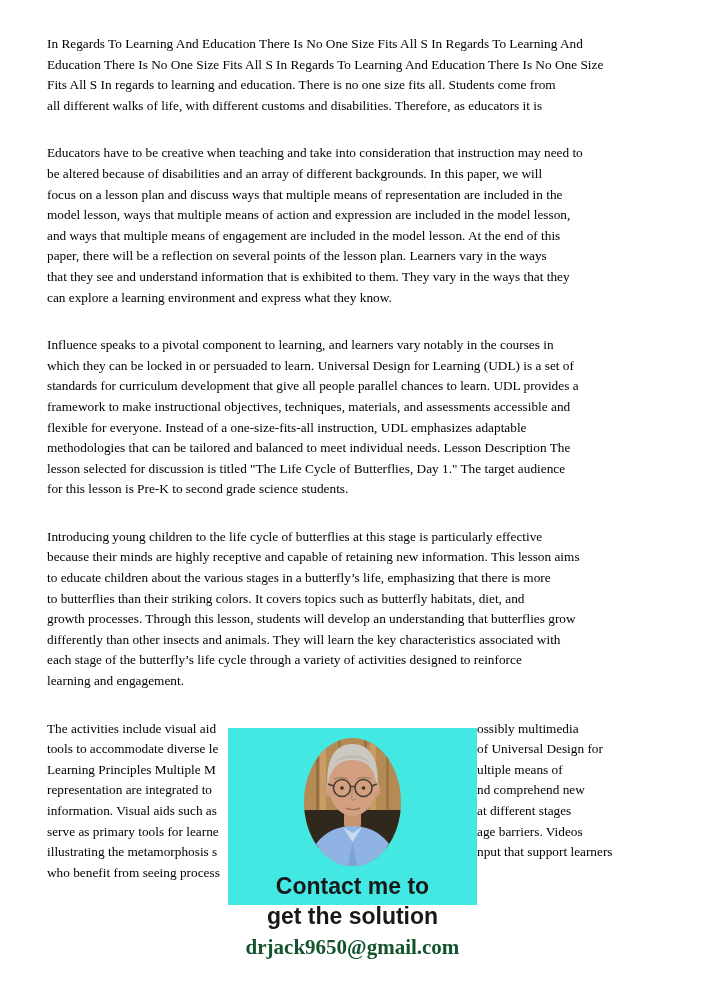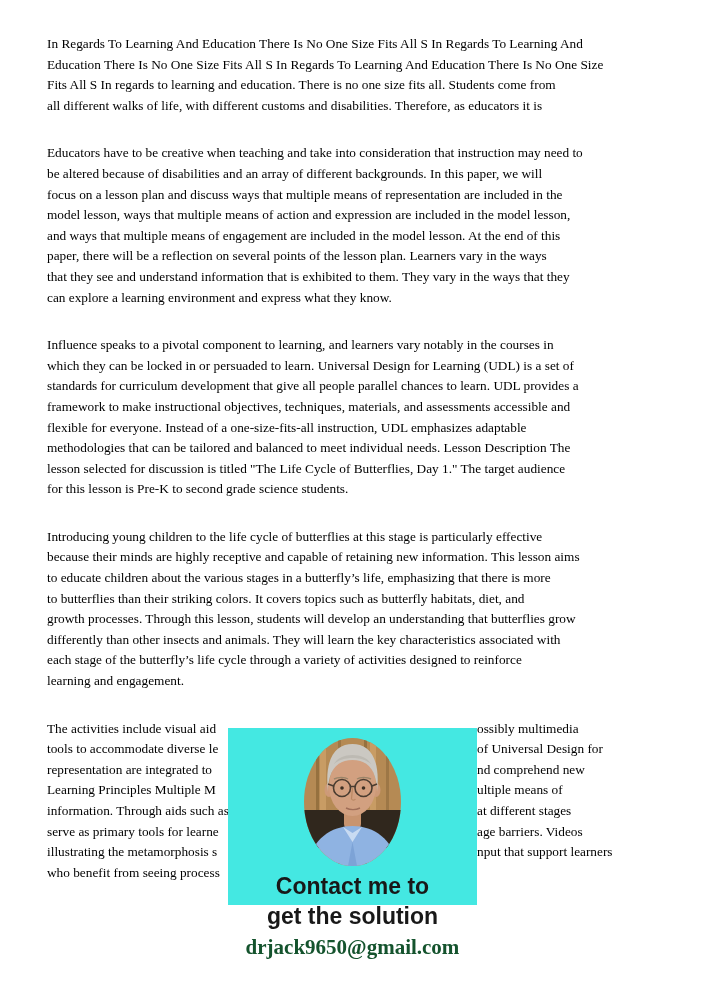--- a/index.html
+++ b/index.html
@@ -99,23 +99,23 @@
         <div class="line">to educate children about the various stages in a butterfly’s life, emphasizing that there is more</div>
         <div class="line">to butterflies than their striking colors. It covers topics such as butterfly habitats, diet, and</div>
         <div class="line">growth processes. Through this lesson, students will develop an understanding that butterflies grow</div>
         <div class="line">differently than other insects and animals. They will learn the key characteristics associated with</div>
         <div class="line">each stage of the butterfly’s life cycle through a variety of activities designed to reinforce</div>
         <div class="line">learning and engagement.</div>
       </div>
       <div class="para">
         <div class="line line-split"><span class="frag-left">The activities include visual aid</span><span class="frag-right">ossibly multimedia</span></div>
         <div class="line line-split"><span class="frag-left">tools to accommodate diverse le</span><span class="frag-right">of Universal Design for</span></div>
+        <div class="line line-split"><span class="frag-left">Learning Principles Multiple M</span><span class="frag-right">ultiple means of</span></div>
         <div class="line line-split"><span class="frag-left">representation are integrated to</span><span class="frag-right">nd comprehend new</span></div>
-        <div class="line line-split"><span class="frag-left">Learning Principles Multiple M</span><span class="frag-right">ultiple means of</span></div>
-        <div class="line line-split"><span class="frag-left">information. Through aids such as</span><span class="frag-right">at different stages</span></div>
+        <div class="line line-split"><span class="frag-left">information. Visual aids such as</span><span class="frag-right">at different stages</span></div>
         <div class="line line-split"><span class="frag-left">serve as primary tools for learne</span><span class="frag-right">age barriers. Videos</span></div>
         <div class="line line-split"><span class="frag-left">illustrating the metamorphosis s</span><span class="frag-right">nput that support learners</span></div>
         <div class="line line-split"><span class="frag-left">who benefit from seeing process</span><span class="frag-right"></span></div>
       </div>
     </div>
 
   <div class="ad-overlay" style="background: rgb(68, 232, 226);">
     <div class="photo">
       <svg viewBox="0 0 97 128" width="97" height="128">
 

